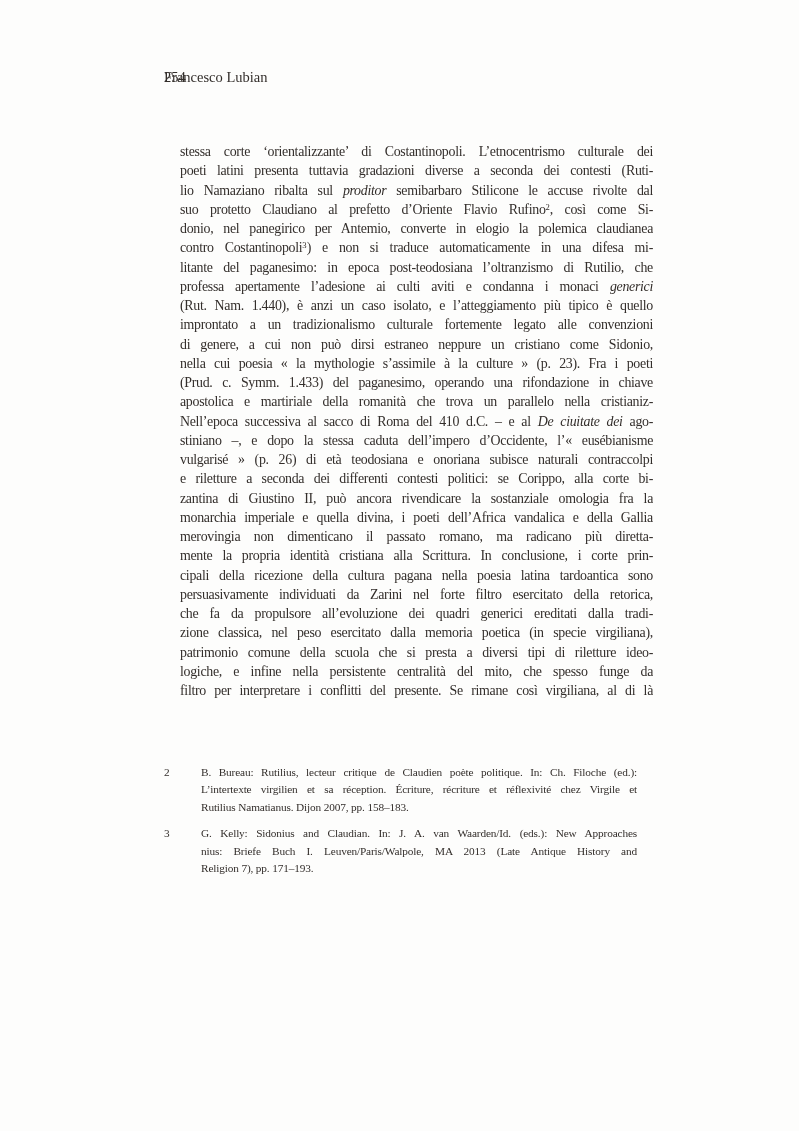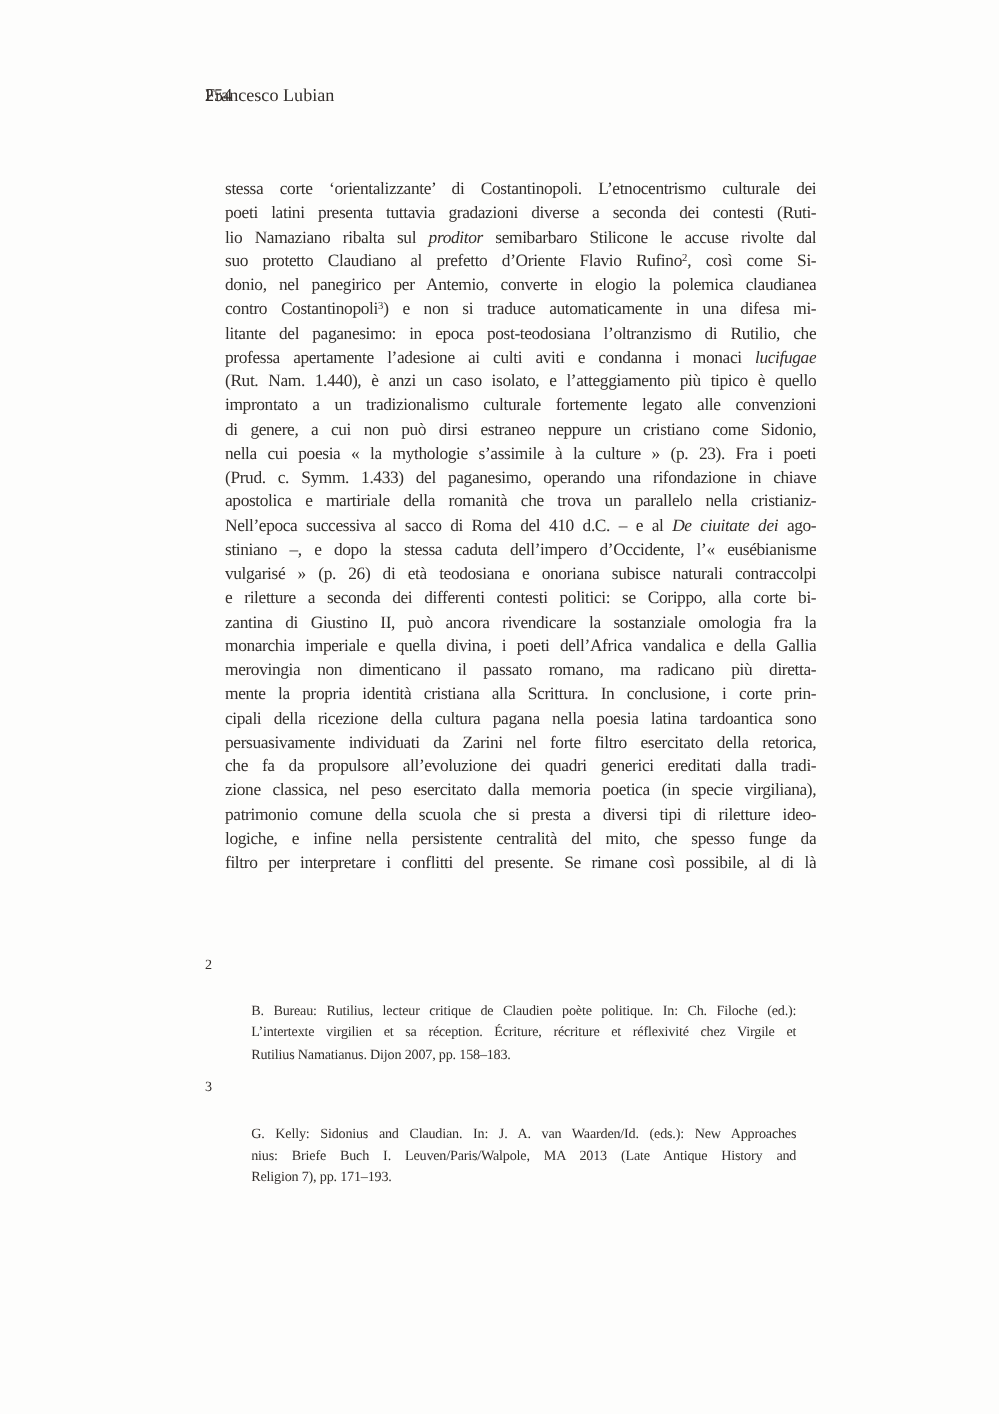--- a/index.html
+++ b/index.html
@@ -53,21 +53,21 @@
   .footnotes {
     position: absolute;
     left: 164px; top: 764px;
     width: 473px;
     font-size: 11.3px;
     line-height: 17.4px;
     letter-spacing: -0.15px;
   }
   .footnote { display: flex; margin-bottom: 9px; }
   .fn-num { width: 37px; flex: none; }
-  .fn-text { flex: 1; min-width: 0; margin-top: 37px; }
+  .fn-text { flex: 1; min-width: 0; }
   .footnote .tline { height: 17.4px; }
   .footnote .tline.last { text-align-last: left; }
 </style>
 </head>
 <body>
 
 <div class="page">
 
   <div class="pg-header">
     <span class="page-number">254</span>
@@ -75,42 +75,42 @@
   </div>
 
   <div class="body-text">
       <div class="tline"><span>stessa corte ‘orientalizzante’ di Costantinopoli. L’etnocentrismo culturale dei</span></div>
       <div class="tline"><span>poeti latini presenta tuttavia gradazioni diverse a seconda dei contesti (Ruti-</span></div>
       <div class="tline"><span>lio Namaziano ribalta sul </span><span class="it">proditor</span><span> semibarbaro Stilicone le accuse rivolte dal</span></div>
       <div class="tline"><span>suo protetto Claudiano al prefetto d’Oriente Flavio Rufino</span><span class="sup">2</span><span>, così come Si-</span></div>
       <div class="tline"><span>donio, nel panegirico per Antemio, converte in elogio la polemica claudianea</span></div>
       <div class="tline"><span>contro Costantinopoli</span><span class="sup">3</span><span>) e non si traduce automaticamente in una difesa mi-</span></div>
       <div class="tline"><span>litante del paganesimo: in epoca post-teodosiana l’oltranzismo di Rutilio, che</span></div>
-      <div class="tline"><span>professa apertamente l’adesione ai culti aviti e condanna i monaci </span><span class="it">lucifugae</span></div>
+      <div class="tline"><span>professa apertamente l’adesione ai culti aviti e condanna i monaci </span><span class="it">generici</span></div>
       <div class="tline"><span>(Rut. Nam. 1.440), è anzi un caso isolato, e l’atteggiamento più tipico è quello</span></div>
       <div class="tline"><span>improntato a un tradizionalismo culturale fortemente legato alle convenzioni</span></div>
       <div class="tline"><span>di genere, a cui non può dirsi estraneo neppure un cristiano come Sidonio,</span></div>
       <div class="tline"><span>nella cui poesia « la mythologie s’assimile à la culture » (p. 23). Fra i poeti</span></div>
       <div class="tline"><span>(Prud. c. Symm. 1.433) del paganesimo, operando una rifondazione in chiave</span></div>
       <div class="tline"><span>apostolica e martiriale della romanità che trova un parallelo nella cristianiz-</span></div>
       <div class="tline"><span>Nell’epoca successiva al sacco di Roma del 410 d.C. – e al </span><span class="it">De ciuitate dei</span><span> ago-</span></div>
       <div class="tline"><span>stiniano –, e dopo la stessa caduta dell’impero d’Occidente, l’« eusébianisme</span></div>
       <div class="tline"><span>vulgarisé » (p. 26) di età teodosiana e onoriana subisce naturali contraccolpi</span></div>
       <div class="tline"><span>e riletture a seconda dei differenti contesti politici: se Corippo, alla corte bi-</span></div>
       <div class="tline"><span>zantina di Giustino II, può ancora rivendicare la sostanziale omologia fra la</span></div>
       <div class="tline"><span>monarchia imperiale e quella divina, i poeti dell’Africa vandalica e della Gallia</span></div>
       <div class="tline"><span>merovingia non dimenticano il passato romano, ma radicano più diretta-</span></div>
       <div class="tline"><span>mente la propria identità cristiana alla Scrittura. In conclusione, i corte prin-</span></div>
       <div class="tline"><span>cipali della ricezione della cultura pagana nella poesia latina tardoantica sono</span></div>
       <div class="tline"><span>persuasivamente individuati da Zarini nel forte filtro esercitato della retorica,</span></div>
       <div class="tline"><span>che fa da propulsore all’evoluzione dei quadri generici ereditati dalla tradi-</span></div>
       <div class="tline"><span>zione classica, nel peso esercitato dalla memoria poetica (in specie virgiliana),</span></div>
       <div class="tline"><span>patrimonio comune della scuola che si presta a diversi tipi di riletture ideo-</span></div>
       <div class="tline"><span>logiche, e infine nella persistente centralità del mito, che spesso funge da</span></div>
-      <div class="tline"><span>filtro per interpretare i conflitti del presente. Se rimane così possibile, al di là</span></div>
+      <div class="tline"><span>filtro per interpretare i conflitti del presente. Se rimane così virgiliana, al di là</span></div>
     </div>
 
   <div class="footnotes">
       <div class="footnote">
         <div class="fn-num">2</div>
         <div class="fn-text">
           <div class="tline"><span>B. Bureau: Rutilius, lecteur critique de Claudien poète politique. In: Ch. Filoche (ed.):</span></div>
           <div class="tline"><span>L’intertexte virgilien et sa réception. Écriture, récriture et réflexivité chez Virgile et</span></div>
           <div class="tline last"><span>Rutilius Namatianus. Dijon 2007, pp. 158–183.</span></div>
         </div>

